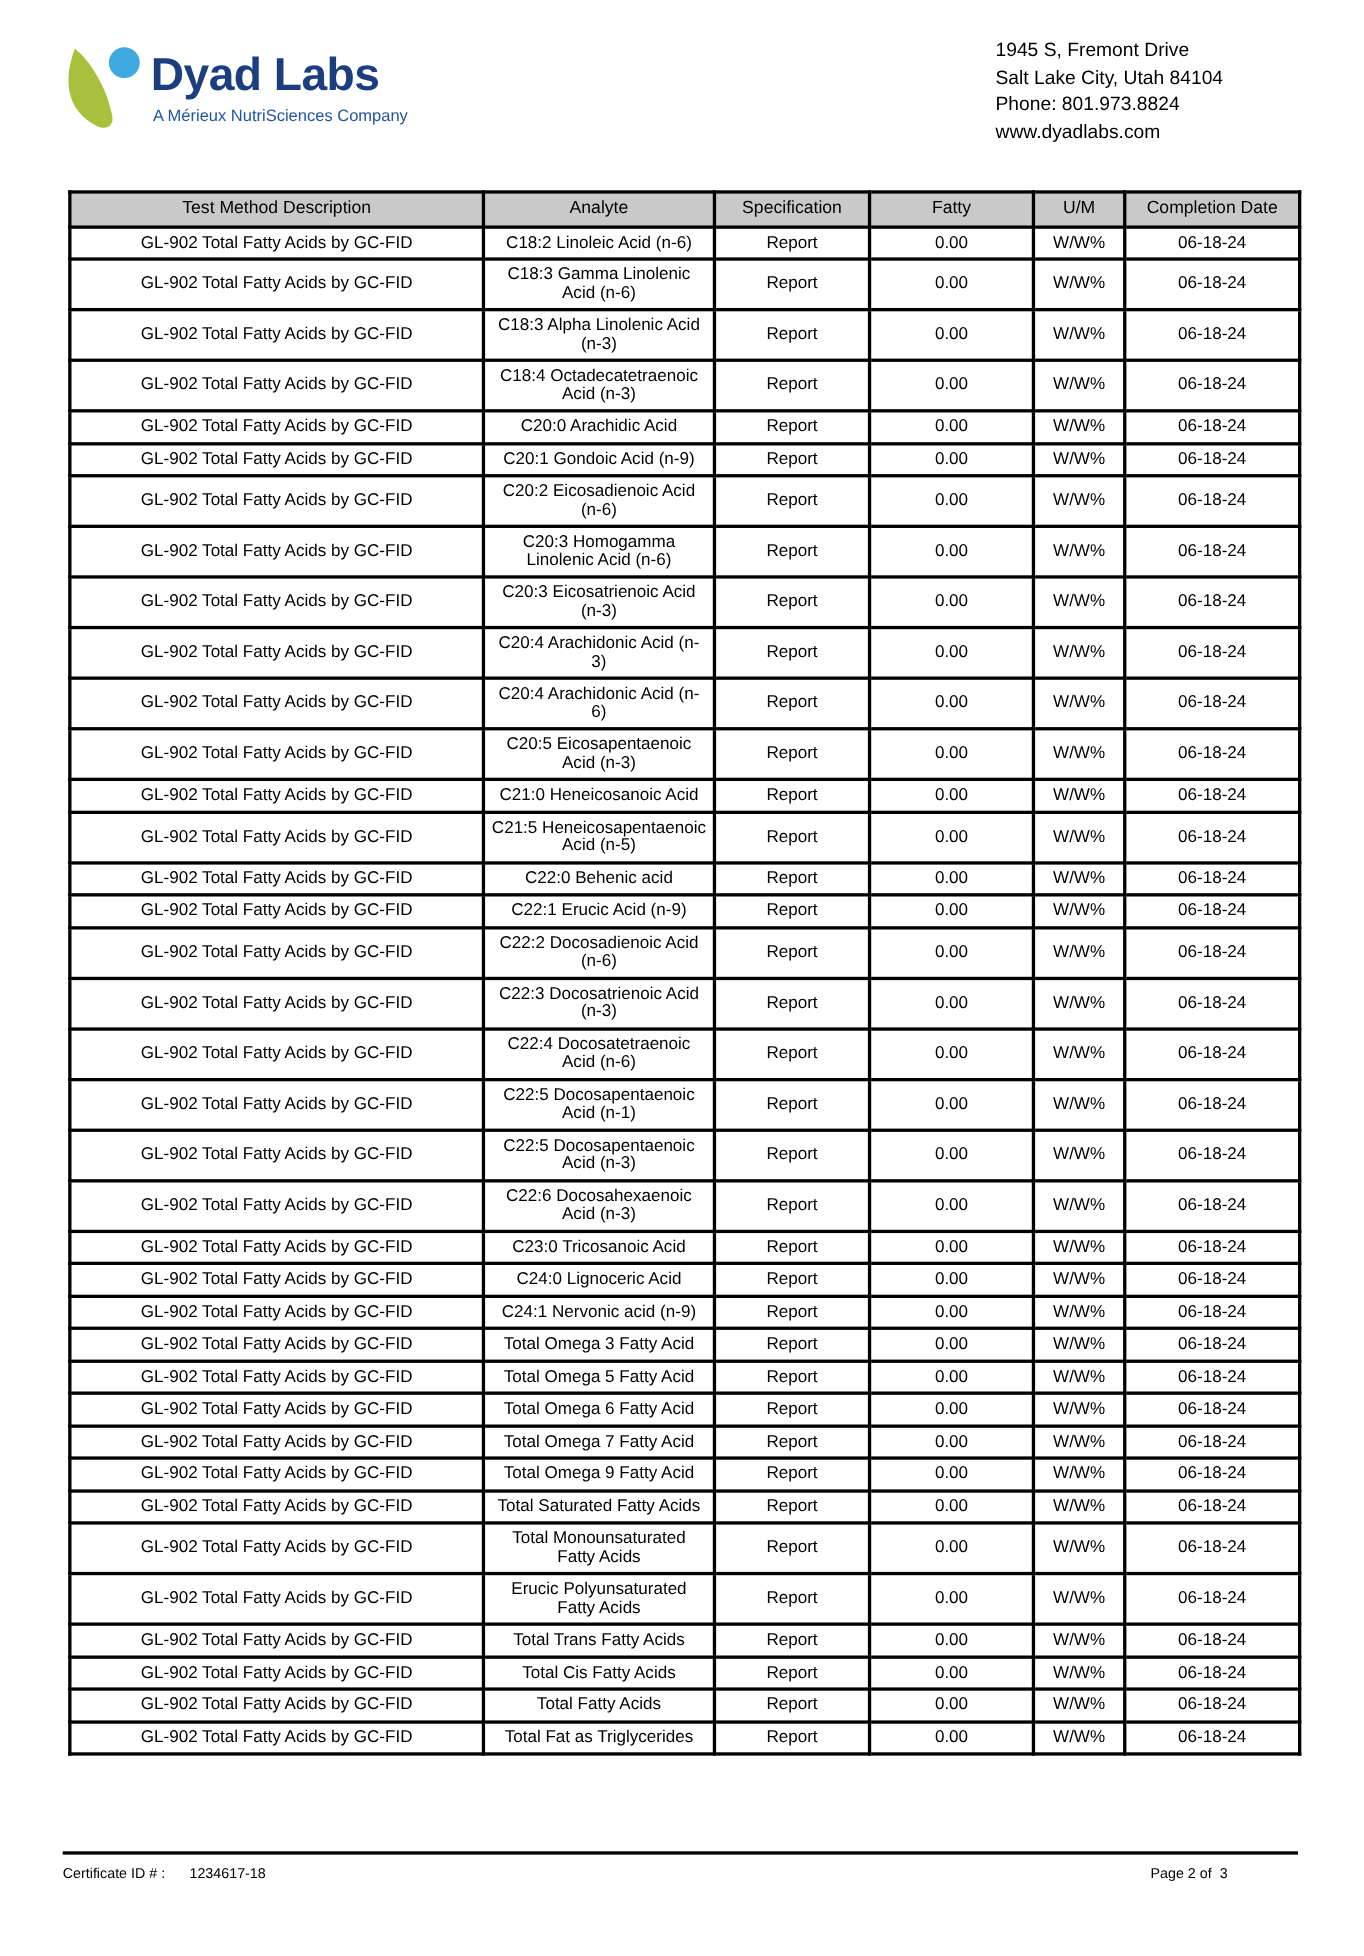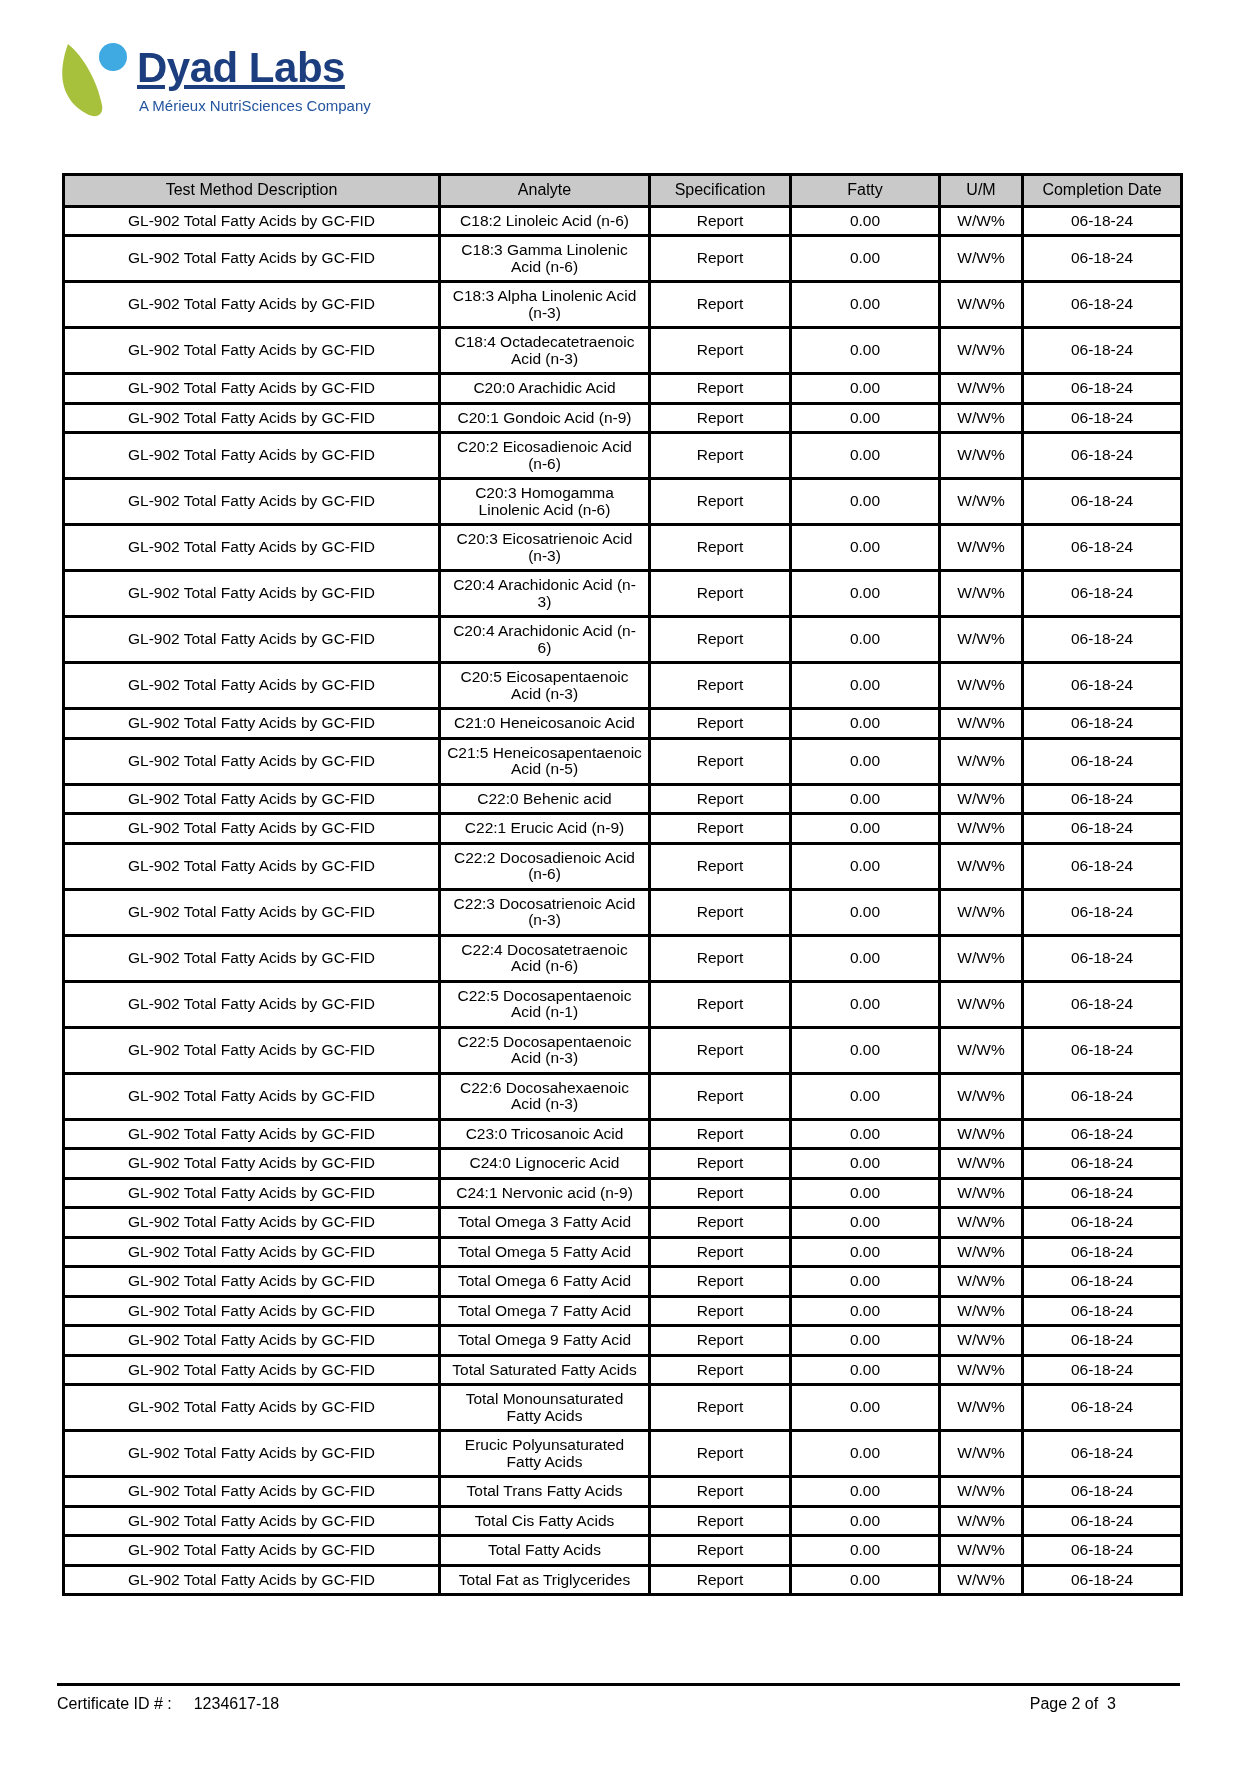--- a/index.html
+++ b/index.html
@@ -18,21 +18,21 @@
     background:#ffffff;
     font-family:"Liberation Sans","DejaVu Sans",sans-serif;
     color:#000;
     overflow:hidden;
   }
   
   .logo-mark{position:absolute;left:57px;top:42px;width:72px;height:78px;}
   .brand-name{
     position:absolute;left:137px;top:44px;
     font-size:42px;font-weight:bold;color:var(--brand-navy);
-    letter-spacing:-0.5px;white-space:nowrap;text-decoration:underline;
+    letter-spacing:-0.5px;white-space:nowrap;
   }
   .brand-tagline{
     position:absolute;left:139px;top:97px;
     font-size:15px;color:var(--tagline-blue);white-space:nowrap;
   }
   .page-title{
     position:absolute;left:346px;top:47px;
     font-size:39px;font-weight:400;color:#121212;white-space:nowrap;
   }
   .address-block{
@@ -57,39 +57,45 @@
   table.coa th{
     background:var(--table-header-bg);
     font-weight:normal;font-size:16px;
     padding:6px 4px;
   }
   
   .footer{
     position:absolute;left:57px;top:1683px;width:1123px;
     border-top:3px solid var(--border-black);
     padding-top:9px;
-    font-size:16px;
+    font-size:13px;
     display:flex;justify-content:space-between;align-items:flex-start;
   }
   .footer .left span{white-space:pre;}
   .footer .cert-id{margin-left:22px;}
   .footer .right{margin-right:64px;white-space:pre;}
 </style>
 </head>
 <body>
 
 <div class="page">
 
   <svg class="logo-mark" viewBox="0 0 72 78" aria-hidden="true">
     <path d="M11,2 C 0,32 4,58 30,72 C 39,77 47,73 45,63 C 40,38 26,14 11,2 Z" fill="#a8c13d"></path>
     <circle cx="56" cy="15" r="14" fill="#3fa9e1"></circle>
   </svg>
   <div class="brand-name">Dyad Labs</div>
   <div class="brand-tagline">A Mérieux NutriSciences Company</div>
 
+  <div class="address-block">
+    <div>1945 S, Fremont Drive</div>
+    <div>Salt Lake City, Utah 84104</div>
+    <div>Phone: 801.973.8824</div>
+    <div>www.dyadlabs.com</div>
+  </div>
 
   <table class="coa">
     <colgroup>
       <col style="width:376px">
         <col style="width:210px">
         <col style="width:141px">
       <col style="width:149px">
         <col style="width:83px">
         <col style="width:159px">
     </colgroup>

